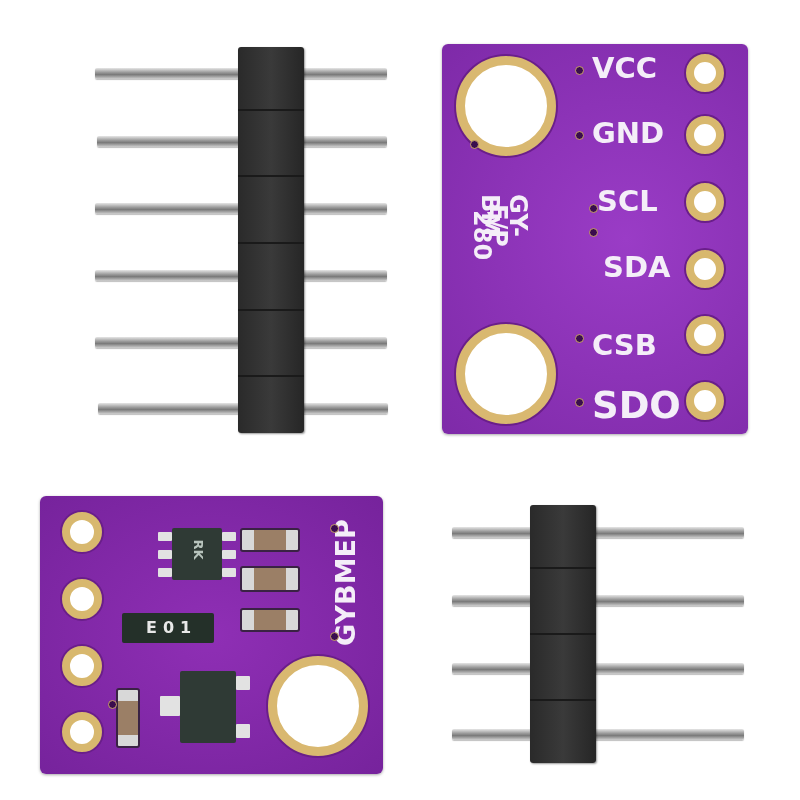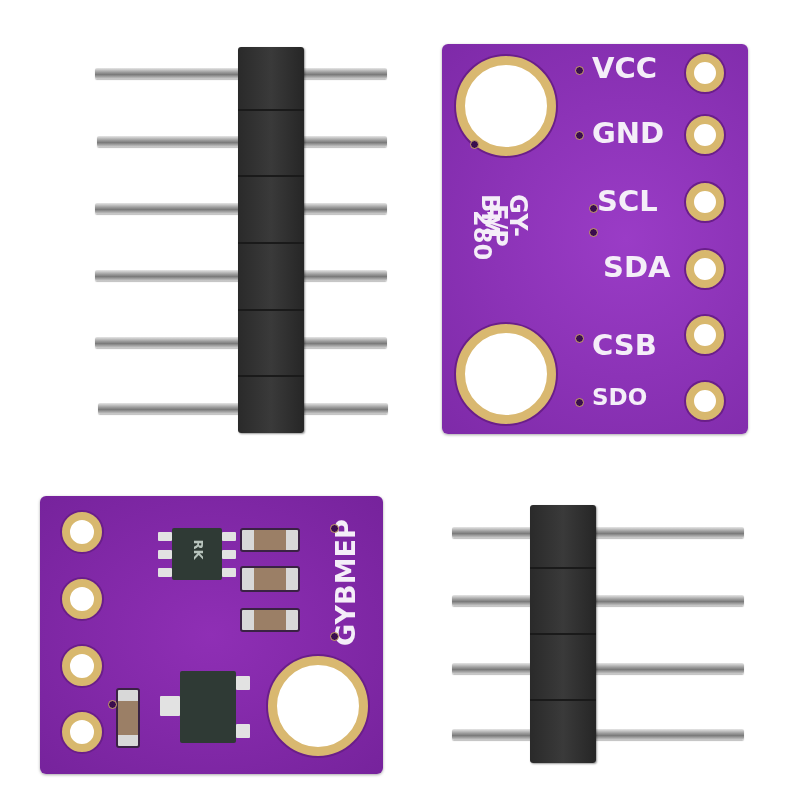--- a/index.html
+++ b/index.html
@@ -49,21 +49,21 @@
   <div class="pad" style="left:244px;top:139px;width:22px;height:22px;"></div>
   <div class="pad" style="left:244px;top:206px;width:22px;height:22px;"></div>
   <div class="pad" style="left:244px;top:272px;width:22px;height:22px;"></div>
   <div class="pad" style="left:244px;top:338px;width:22px;height:22px;"></div>
 
   <div class="silk" style="left:150px;top:7px;font-size:29px;">VCC</div>
   <div class="silk" style="left:150px;top:72px;font-size:29px;">GND</div>
   <div class="silk" style="left:155px;top:140px;font-size:29px;">SCL</div>
   <div class="silk" style="left:150px;top:206px;font-size:29px;margin-left:11px;">SDA</div>
   <div class="silk" style="left:150px;top:284px;font-size:29px;">CSB</div>
-  <div class="silk" style="left:150px;top:340px;font-size:23px;">SDO</div>
+  <div class="silk" style="left:150px;top:340px;font-size:37px;">SDO</div>
 
   <div class="abs" style="left:20px;top:120px;width:120px;height:130px;">
     <div class="silk" style="left:70px;top:30px;font-size:24px;transform:rotate(90deg);transform-origin:left top;">GY-BM</div>
     <div class="silk" style="left:50px;top:40px;font-size:24px;transform:rotate(90deg);transform-origin:left top;">E/P</div>
     <div class="silk" style="left:34px;top:46px;font-size:24px;transform:rotate(90deg);transform-origin:left top;">280</div>
   </div>
 
   <div class="via" style="left:133px;top:22px;"></div>
   <div class="via" style="left:133px;top:87px;"></div>
   <div class="via" style="left:147px;top:160px;"></div>
@@ -86,20 +86,23 @@
   <div class="smd" style="left:132px;top:32px;width:50px;height:52px;">
     <span class="silk" style="left:16px;top:14px;font-size:13px;color:#b8c4bd;transform:rotate(90deg);">RK</span>
   </div>
   <div class="lead" style="left:118px;top:36px;width:14px;height:9px;"></div>
   <div class="lead" style="left:118px;top:54px;width:14px;height:9px;"></div>
   <div class="lead" style="left:118px;top:72px;width:14px;height:9px;"></div>
   <div class="lead" style="left:182px;top:36px;width:14px;height:9px;"></div>
   <div class="lead" style="left:182px;top:54px;width:14px;height:9px;"></div>
   <div class="lead" style="left:182px;top:72px;width:14px;height:9px;"></div>
 
+  <div class="smd" style="left:82px;top:117px;width:92px;height:30px;background:#243029;">
+    <span class="silk" style="left:24px;top:5px;font-size:16px;color:#e8e8e8;letter-spacing:6px;">E01</span>
+  </div>
 
   <div class="cap" style="left:200px;top:32px;width:56px;height:20px;"></div>
   <div class="cap" style="left:200px;top:70px;width:56px;height:22px;"></div>
   <div class="cap" style="left:200px;top:112px;width:56px;height:20px;"></div>
   <div class="cap" style="left:76px;top:192px;width:20px;height:56px;background:linear-gradient(180deg,#d8d8d8 0 20%,#9b7f66 20% 80%,#d8d8d8 80%);"></div>
 
   <div class="smd" style="left:140px;top:175px;width:56px;height:72px;"></div>
   <div class="lead" style="left:120px;top:200px;width:20px;height:20px;"></div>
   <div class="lead" style="left:196px;top:180px;width:14px;height:14px;"></div>
   <div class="lead" style="left:196px;top:228px;width:14px;height:14px;"></div>

